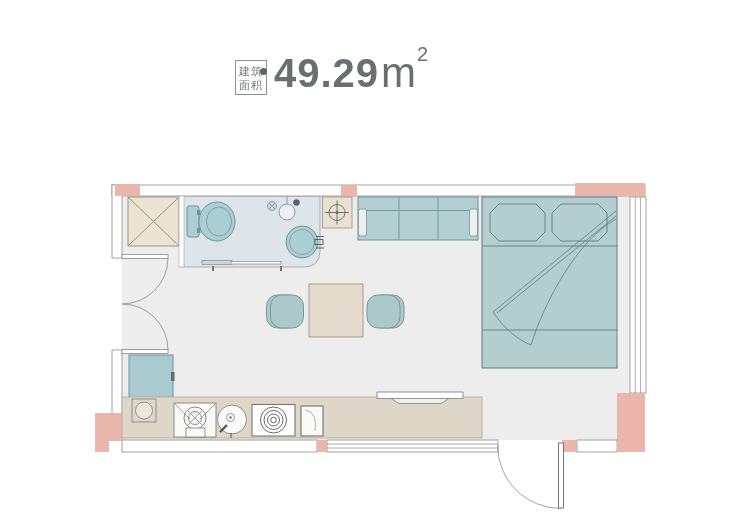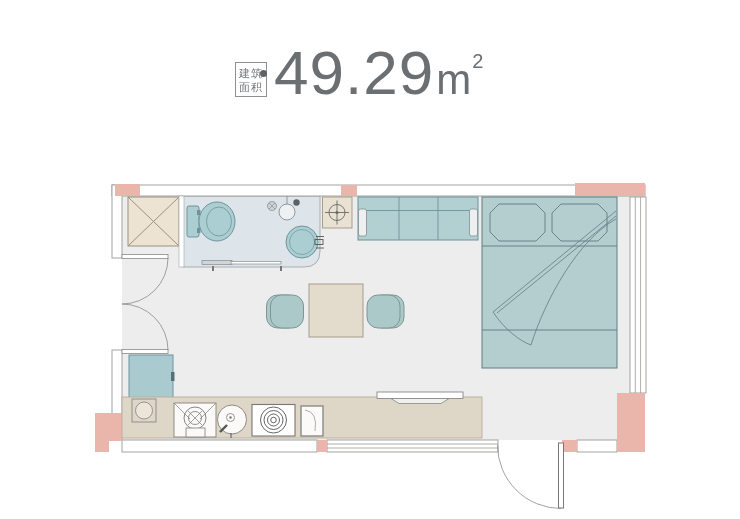--- a/index.html
+++ b/index.html
@@ -7,21 +7,21 @@
          font-family:"Liberation Sans",sans-serif;padding-left:13px;}
   
   #area-header{position:absolute;left:235px;top:44px;display:flex;align-items:flex-end;}
   #area-badge{position:relative;width:30px;height:33px;border:1px solid #8d9092;
               display:flex;flex-direction:column;justify-content:center;align-items:center;
               margin-bottom:7px;}
   #area-badge span.bl{font-size:11px;line-height:14px;color:#717477;letter-spacing:1px;}
   #badge-dot{position:absolute;right:-1px;top:7px;width:7px;height:7px;border-radius:50%;
              background:#5e6266;}
   #area-figure{display:flex;align-items:baseline;margin-left:7px;color:#6b6f72;}
-  #area-value{font-size:62px;line-height:58px;font-weight:400;letter-spacing:1px;}
+  #area-value{font-size:40px;line-height:58px;font-weight:700;letter-spacing:1px;}
   #area-unit{font-size:42px;margin-left:2px;}
   #area-sup{font-size:20px;position:relative;top:-26px;margin-left:1px;}
   svg{position:absolute;left:0;top:0;}
 </style>
 </head>
 <body>
 
 <div id="stage">
 
   <div id="area-header">

